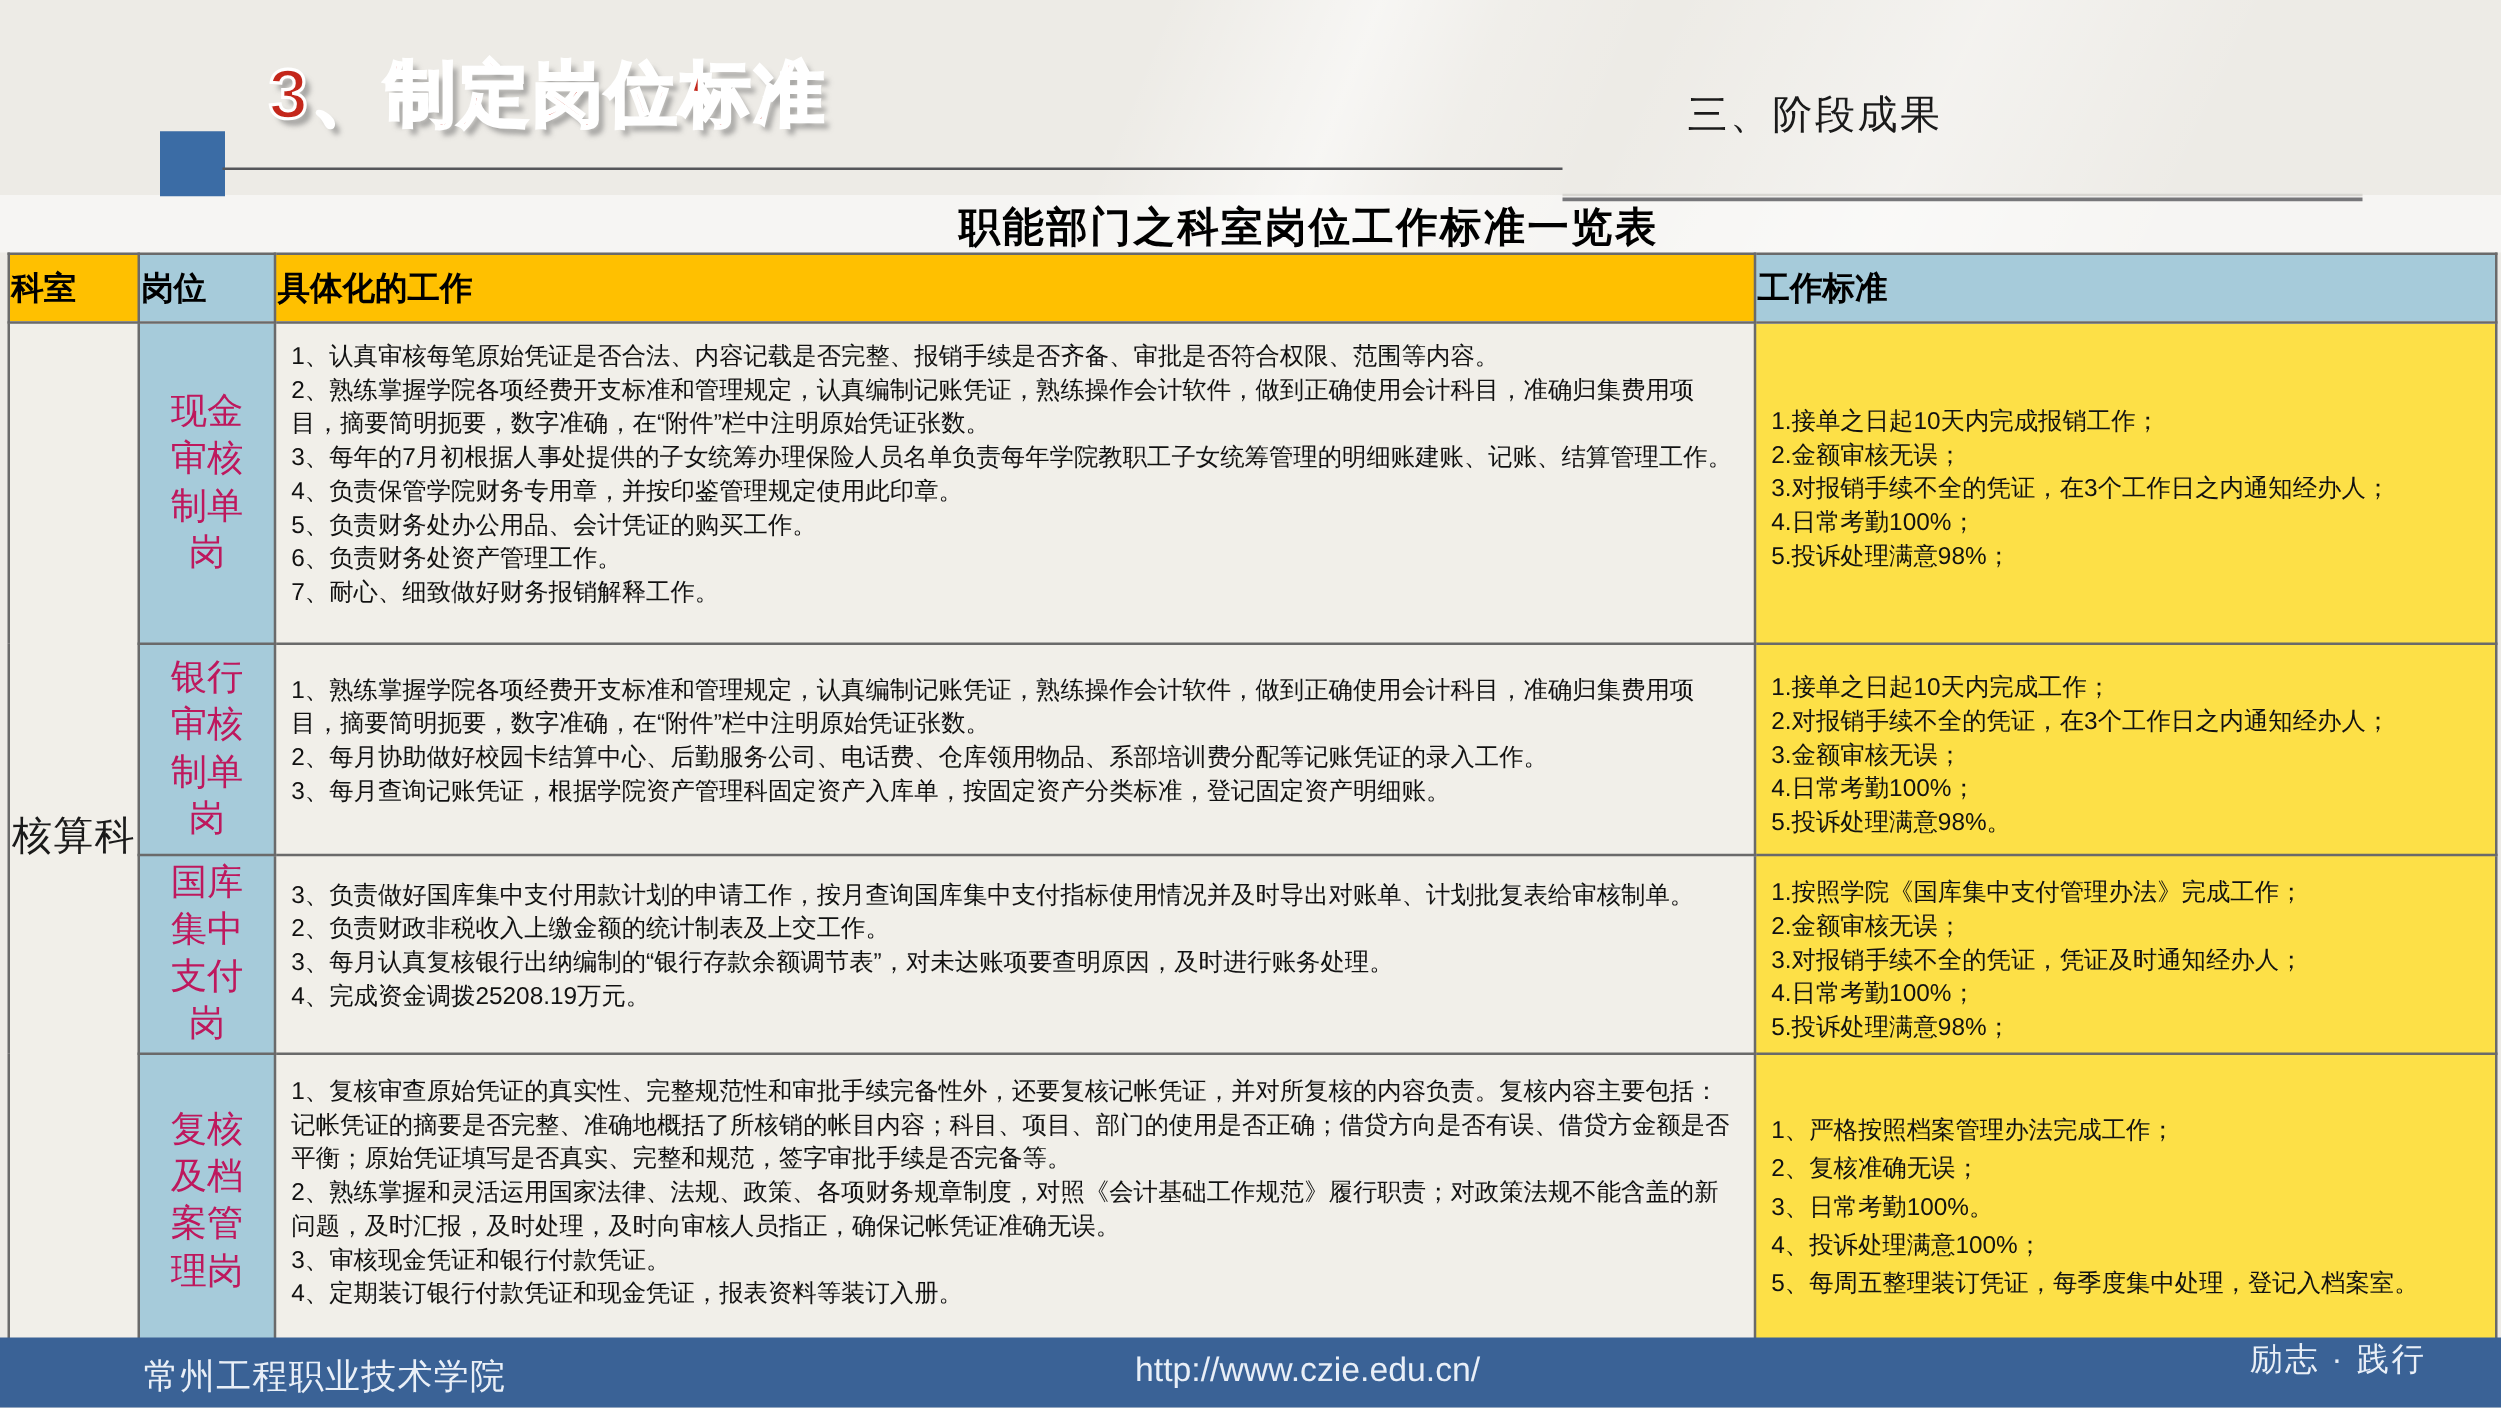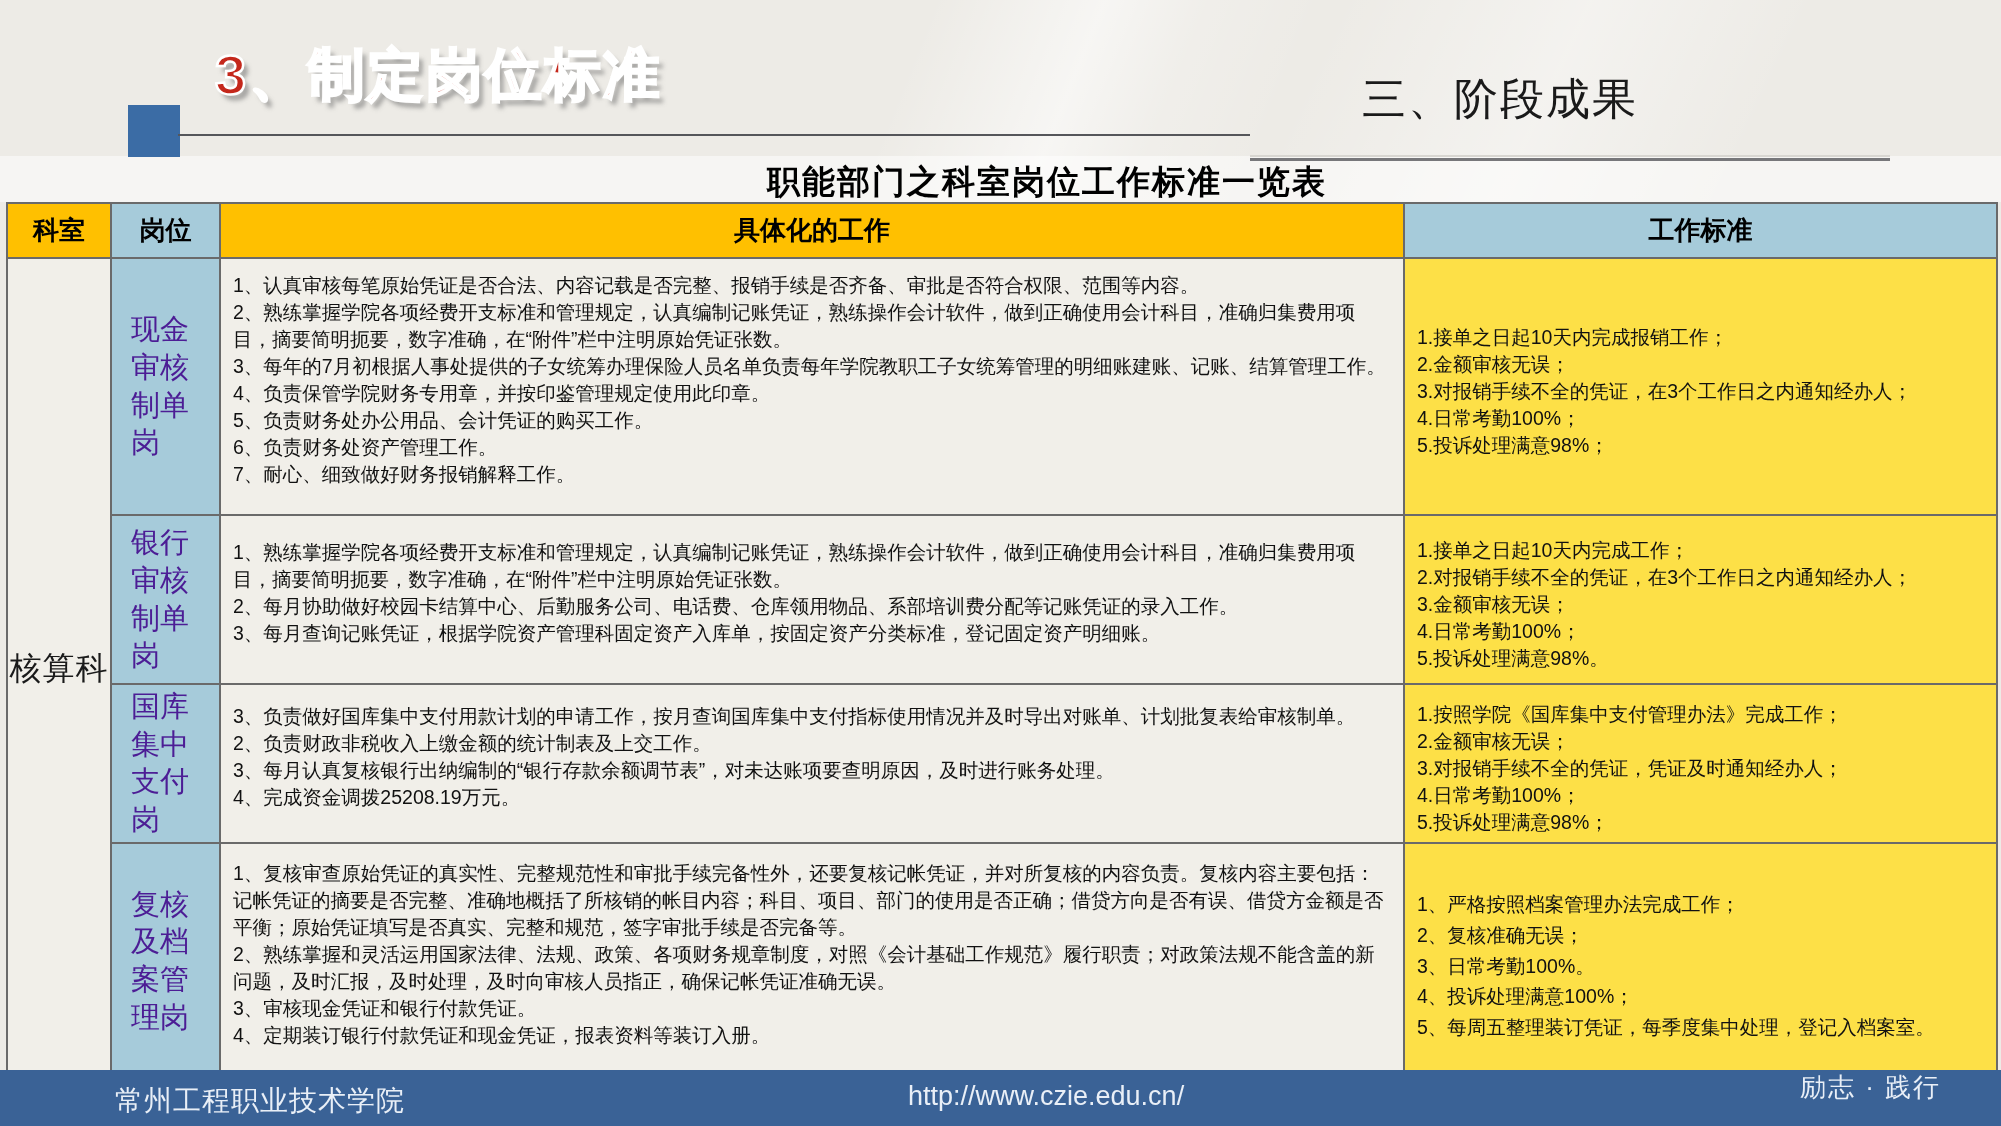--- a/index.html
+++ b/index.html
@@ -37,51 +37,51 @@
     position:absolute;left:215px;top:38px;width:900px;
     font-size:56px;font-weight:bold;letter-spacing:3px;
     color:#C4271B;
     -webkit-text-stroke:2.5px #ffffff;
     text-shadow:5px 6px 4px rgba(110,110,110,.55);
     white-space:nowrap;
   }
   .stage-title{
     position:absolute;left:1350px;top:70px;width:620px;
     font-family:"DejaVu Serif",serif;
-    font-size:44px;color:#1a1a1a;letter-spacing:2px;white-space:nowrap;margin-left:12px;
+    font-size:32px;color:#1a1a1a;letter-spacing:2px;white-space:nowrap;
   }
   .table-title{
     position:absolute;left:0;top:160px;width:2094px;text-align:center;
     font-size:33px;font-weight:bold;letter-spacing:2px;color:#000;
   }
   table.job-table{
     position:absolute;left:6px;top:202px;width:1990px;
     border-collapse:collapse;table-layout:fixed;
   }
   table.job-table td{
     border:2px solid #6a6a6a;overflow:hidden;
   }
   tr.head-row{height:55px;}
   tr.head-row td{
-    text-align:center;vertical-align:middle;
+    text-align:left;vertical-align:middle;
     font-size:26px;font-weight:bold;color:#000;
   }
   .h-dept,.h-work{background:#FFC000;}
   .h-pos,.h-std{background:#A6CBDA;}
   tr.r1{height:257px;}
   tr.r2{height:169px;}
   tr.r3{height:142px;}
   tr.r4{height:237px;}
   .dept-cell{
     background:#F1EFE9;text-align:center;vertical-align:middle;
     font-size:32px;color:#1a1a1a;letter-spacing:1px;
   }
   .pos-cell{
-    background:#A6CBDA;text-align:left;vertical-align:middle;
-    font-size:29px;line-height:1.3;color:#4c1d95;padding:0 19px;
+    background:#A6CBDA;text-align:center;vertical-align:middle;
+    font-size:29px;line-height:1.3;color:#be185d;padding:0 19px;
   }
   .work-cell{
     background:#F1EFE9;vertical-align:middle;
     font-size:19.5px;padding:6px 10px 19px 12px;
   }
   .std-cell{
     background:#fde047;vertical-align:middle;
     font-size:19.5px;padding:16px 8px 6px 12px;
   }
   .line{line-height:1.38;}

